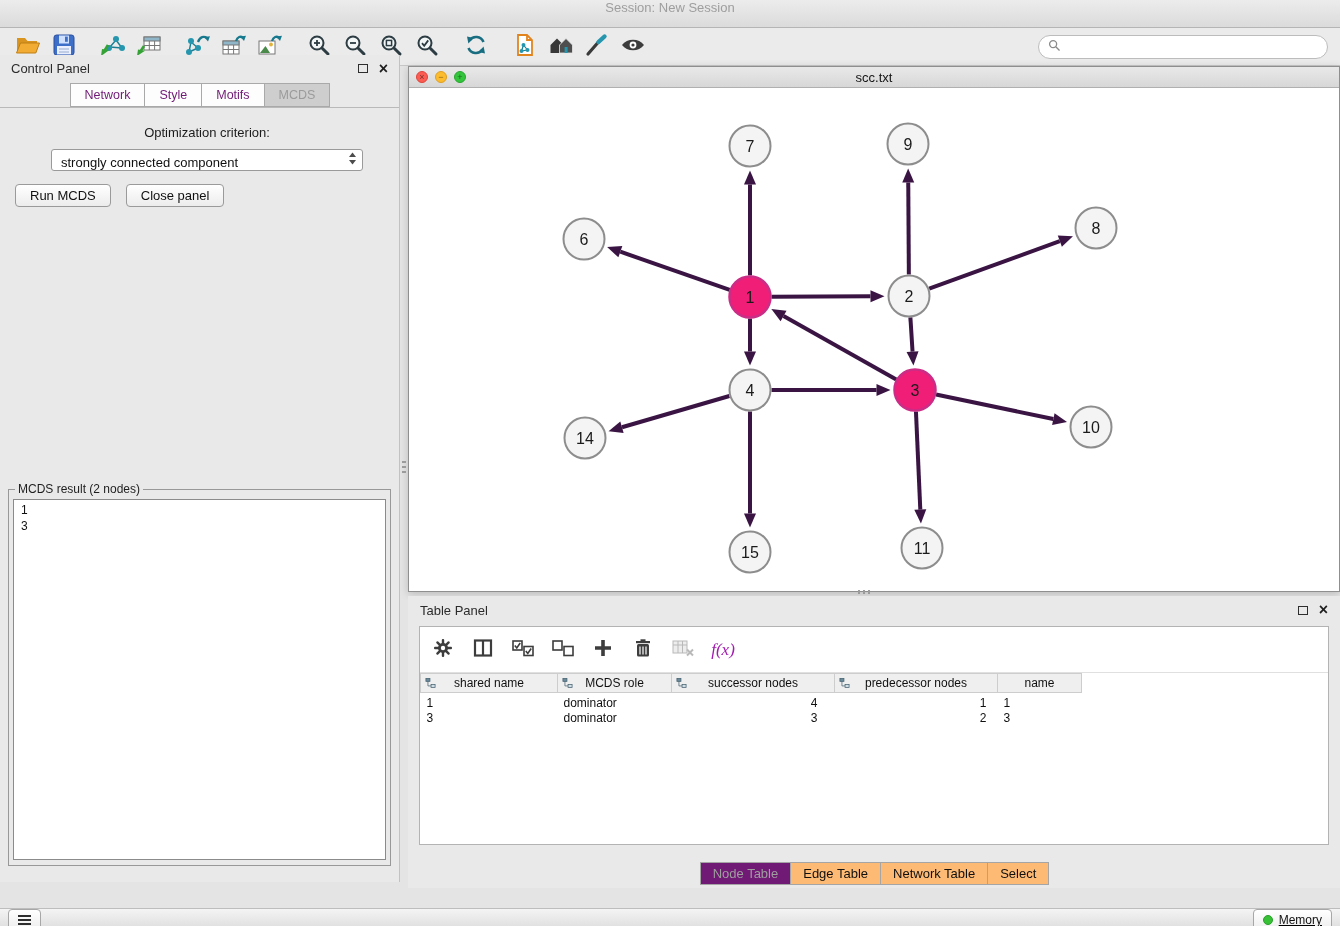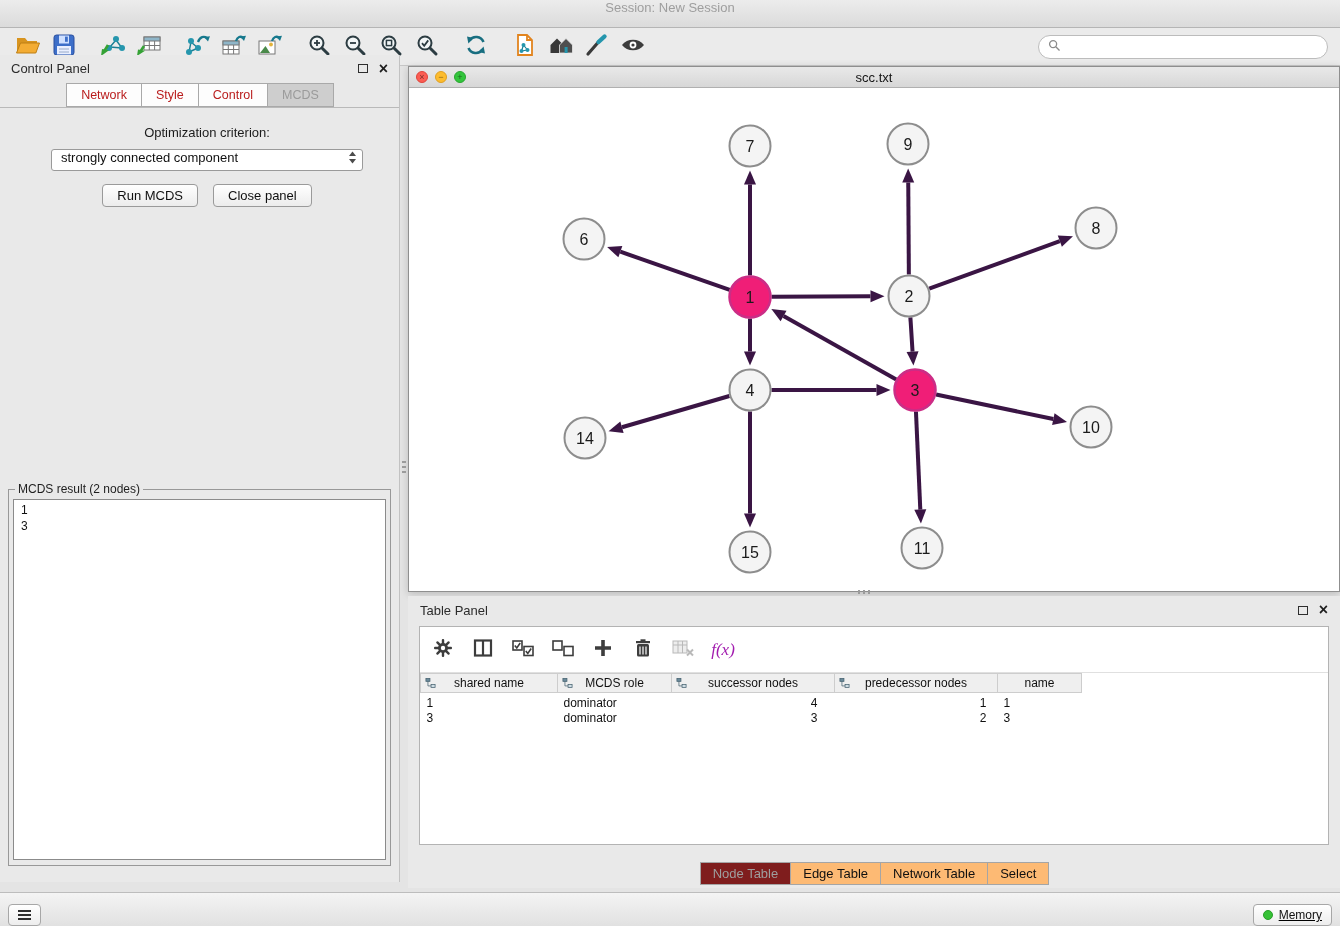--- a/index.html
+++ b/index.html
@@ -28,28 +28,28 @@
   
   .control-panel { position:absolute; top:55px; left:0; width:400px; height:827px;
     background:#e9e9e9; border-right:1px solid #c2c2c2; }
   .panel-header { height:27px; display:flex; align-items:center; padding:0 11px; }
   .panel-title { font-size:13px; color:#2c2c2c; }
   .ph-spacer { flex:1; }
   .float-icon { width:10px; height:9px; border:1.5px solid #2e2e2e; display:inline-block; margin-right:11px; }
   .close-icon { font-size:16px; font-weight:bold; color:#1e1e1e; line-height:14px; }
   .cp-tabs { display:flex; justify-content:center; border-bottom:1px solid #b9b9b9; padding-top:1px; }
   .cp-tab { background:#fdfdfd; border:1px solid #a9a9a9; padding:4px 14px;
-    font-size:12.5px; color:#b91c1c; margin-right:-1px; }
+    font-size:12.5px; color:#701a75; margin-right:-1px; }
   .cp-tab.active { background:#cecece; color:#9b9b9b; }
   .cp-body { text-align:center; padding-top:17px;margin-left:15px; }
   .opt-label { font-size:13px; color:#1b1b1b; margin-bottom:9px; }
   .dropdown { width:312px; height:22px; margin:0 auto; background:#fff;
-    border:1px solid #9a9a9a; border-radius:3px; display:flex; align-items:flex-start; padding:0 5px 0 9px; }
+    border:1px solid #9a9a9a; border-radius:3px; display:flex; align-items:flex-end; padding:0 5px 0 9px; }
   .dropdown .val { flex:1; text-align:left; font-size:13px; color:#101010; white-space:nowrap; }
-  .btn-row { margin-top:13px; display:flex; justify-content:center; gap:15px; }
+  .btn-row { margin-top:13px; display:flex; justify-content:flex-start; gap:15px; }
   .cbtn { background:linear-gradient(#ffffff,#ececec); border:1px solid #9a9a9a;
     border-radius:4px; font-size:13px; padding:3px 14px; color:#101010; }
   .result-box { position:absolute; left:8px; right:8px; top:427px; height:384px;
     border:1px solid #989898; padding:3px 4px 5px 4px; overflow:hidden; }
   .result-box legend { font-size:12px; color:#1e1e1e; padding:0 3px; margin-left:2px; }
   .result-inner { width:100%; height:100%; background:#fff; border:1px solid #8b8b8b;
     font-size:12px; line-height:16px; padding:2px 7px; color:#101010; text-align:left; overflow:hidden; }
 
   
   .network-window { position:absolute; left:408px; top:66px; width:932px; height:526px;
@@ -90,26 +90,26 @@
   .node-table th.filler { background:transparent; border:none; }
   .hicon { position:absolute; left:4px; top:3px; }
   .node-table td { font-size:12px; height:16px; padding:0 6px; color:#101010;
     white-space:nowrap; overflow:hidden; }
   .node-table td.ar1 { text-align:right; padding-right:17px; }
   .node-table td.ar2 { text-align:right; padding-right:11px; }
   .node-table tbody tr:first-child td { padding-top:3px; }
   .table-tabs { position:absolute; left:0; right:0; bottom:3px; display:flex; justify-content:center; }
   .ttab { background:#fdba74; border:1px solid #a5a5a5; padding:3px 12px; font-size:13px;
     margin-right:-1px; color:#101010; }
-  .ttab.active { background:#7f1d1d; color:#9e9e9e; }
-
-  
-  .statusbar { position:absolute; left:0; right:0; bottom:0; height:34px;
+  .ttab.active { background:#701a75; color:#9e9e9e; }
+
+  
+  .statusbar { position:absolute; left:0; right:0; bottom:0; height:18px;
     background:linear-gradient(#f4f4f4,#e1e1e1); border-top:1px solid #bdbdbd;
-    display:flex; align-items:flex-end; padding:0 8px;text-decoration:underline; }
+    display:flex; align-items:flex-start; padding:0 8px;text-decoration:underline; }
   .sb-btn { height:22px; background:linear-gradient(#ffffff,#ededed); border:1px solid #a7a7a7;
     border-radius:4px; display:flex; align-items:center; justify-content:center; gap:6px;
     padding:0 9px; font-size:12px; color:#101010; }
   .list-icon { display:flex; flex-direction:column; gap:2.5px; }
   .list-icon i { display:block; width:13px; height:1.5px; background:#2e2e2e; }
   .mem-dot { width:10px; height:10px; border-radius:50%; background:#36c136; border:1px solid #2a9e2a; }
 </style>
 </head>
 <body>
 
@@ -270,21 +270,21 @@
 <div class="control-panel">
   <div class="panel-header">
     <span class="panel-title">Control Panel</span>
     <span class="ph-spacer"></span>
     <span class="float-icon"></span>
     <span class="close-icon">×</span>
   </div>
   <div class="cp-tabs">
     <button class="cp-tab">Network</button>
     <button class="cp-tab">Style</button>
-    <button class="cp-tab">Control</button>
+    <button class="cp-tab">Motifs</button>
     <button class="cp-tab active">MCDS</button>
   </div>
   <div class="cp-body">
     <div class="opt-label">Optimization criterion:</div>
     <div class="dropdown">
       <span class="val">strongly connected component</span>
       <span><svg width="9" height="15" viewBox="0 0 9 15">
         <polygon points="4.5,1.5 8,6 1,6" fill="#4c4c4c"></polygon>
         <polygon points="4.5,13.5 1,9 8,9" fill="#4c4c4c"></polygon>
           </svg></span>

